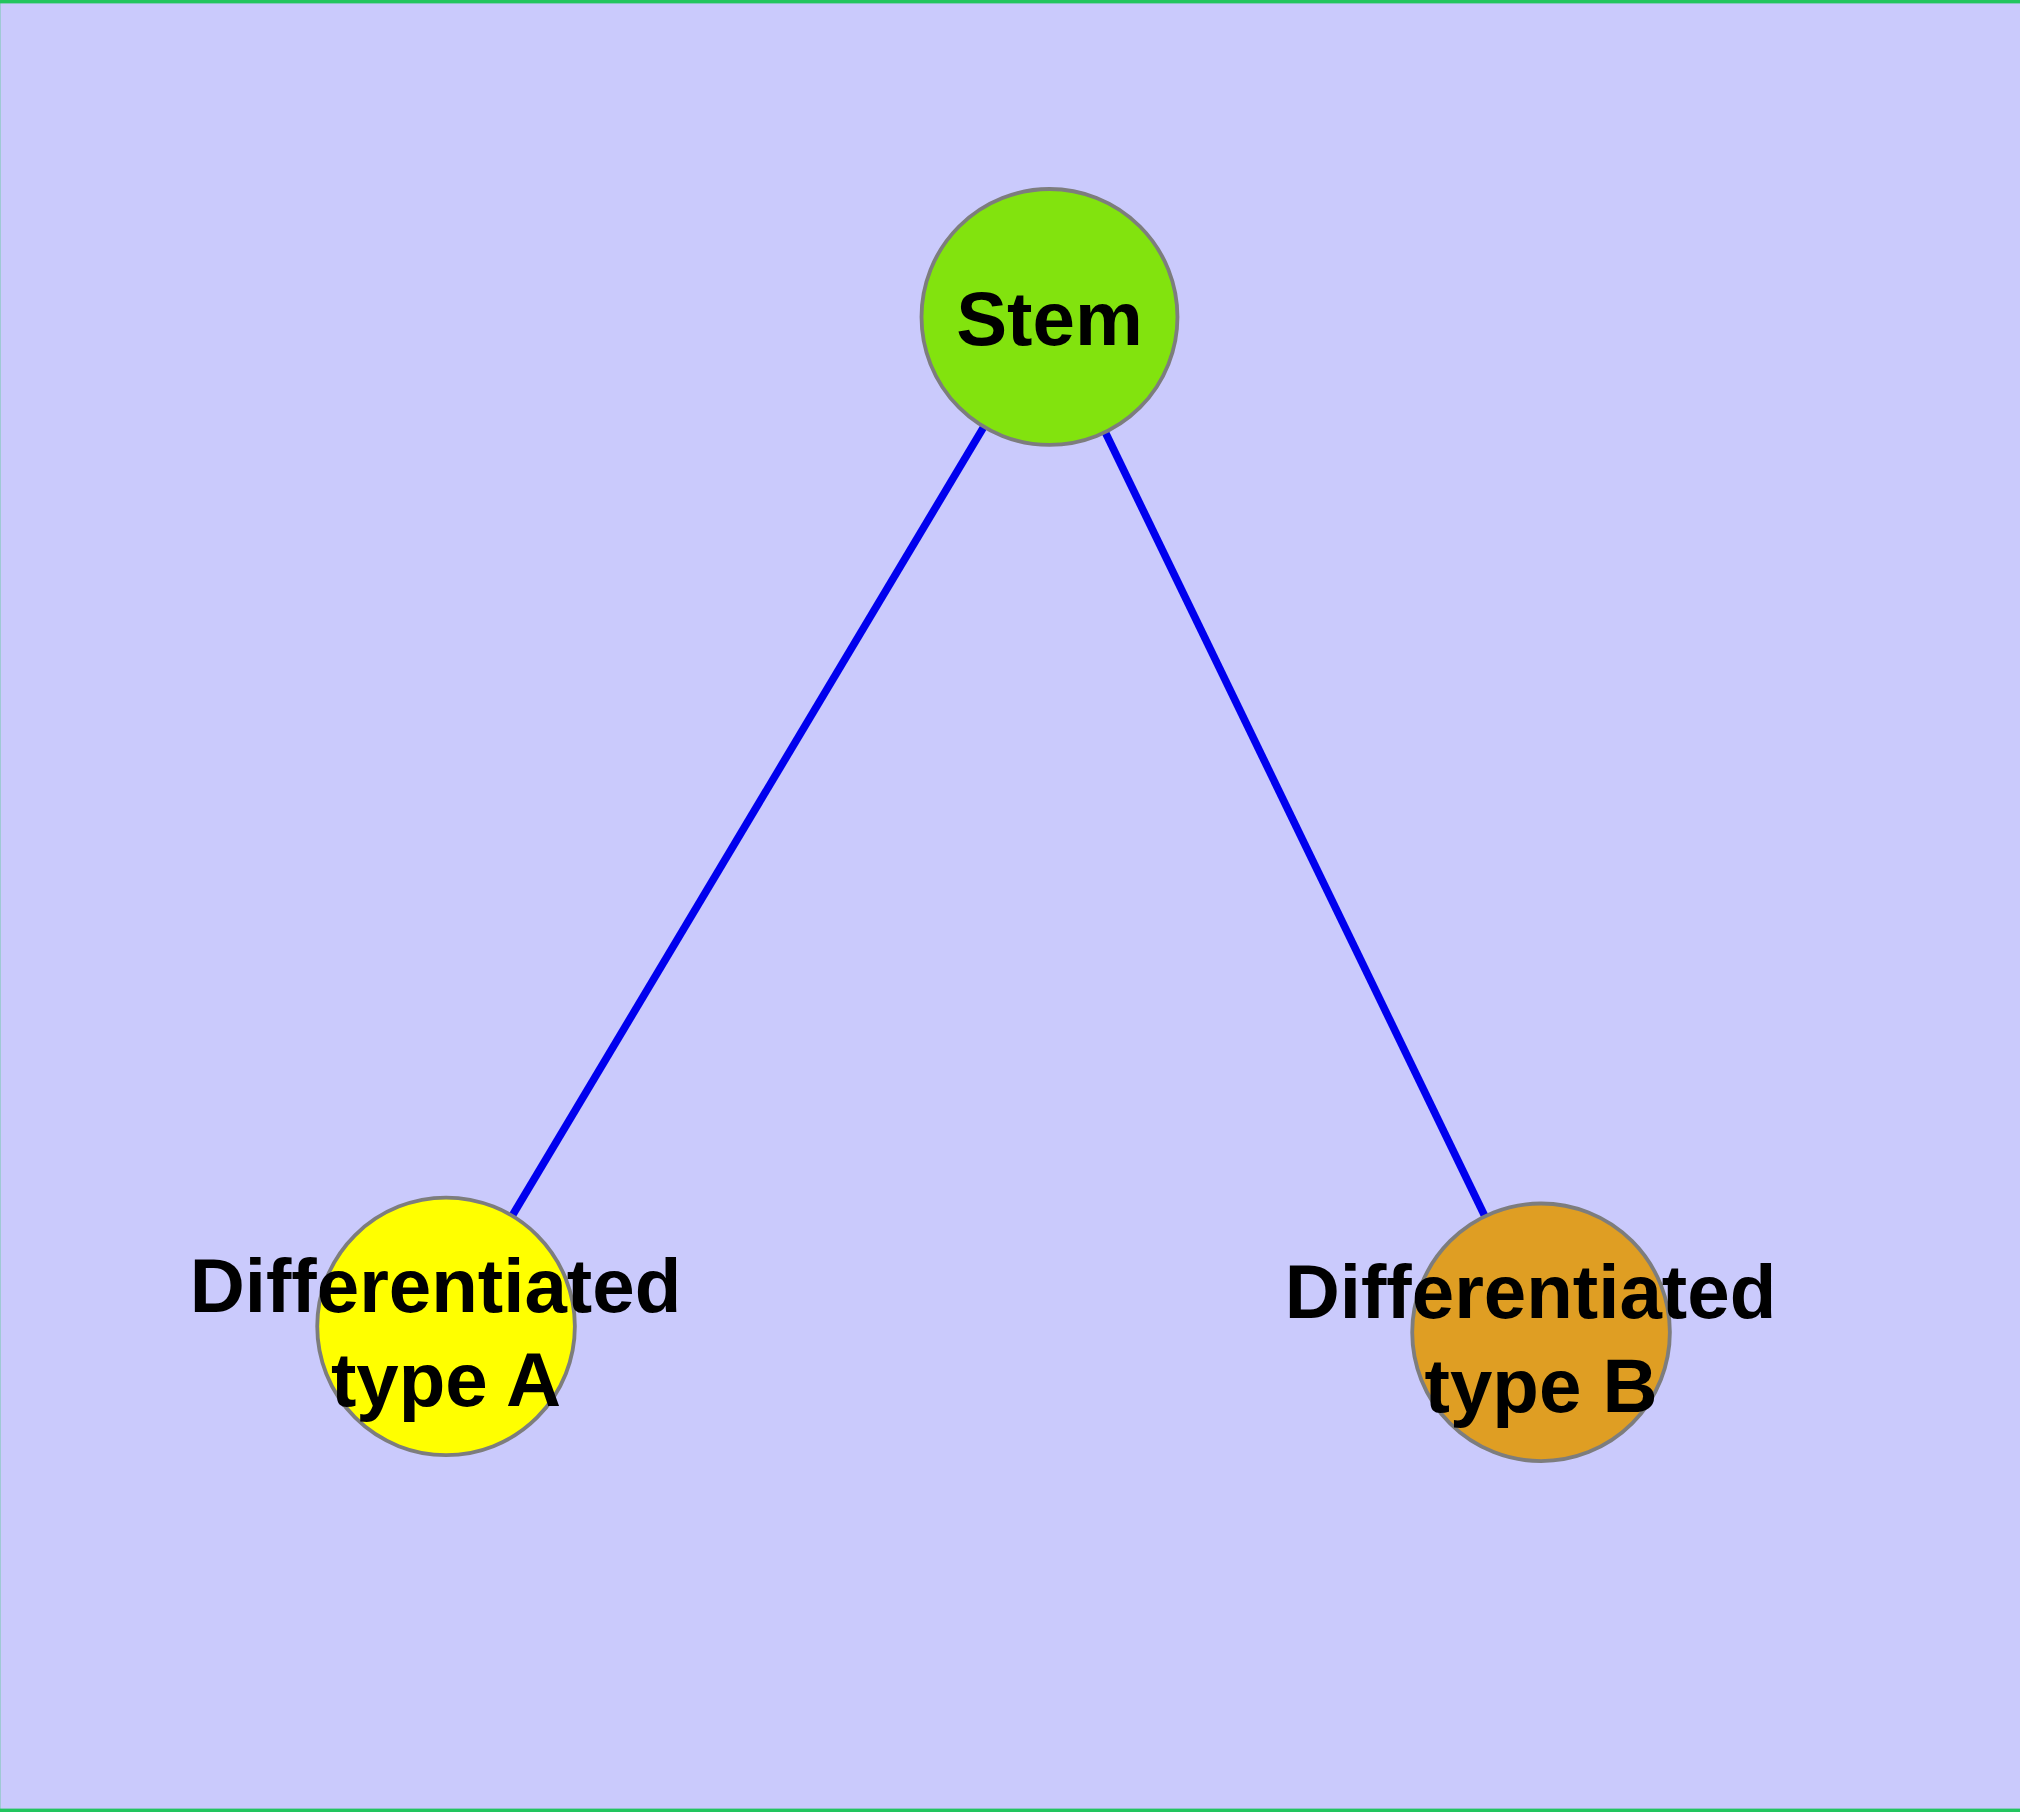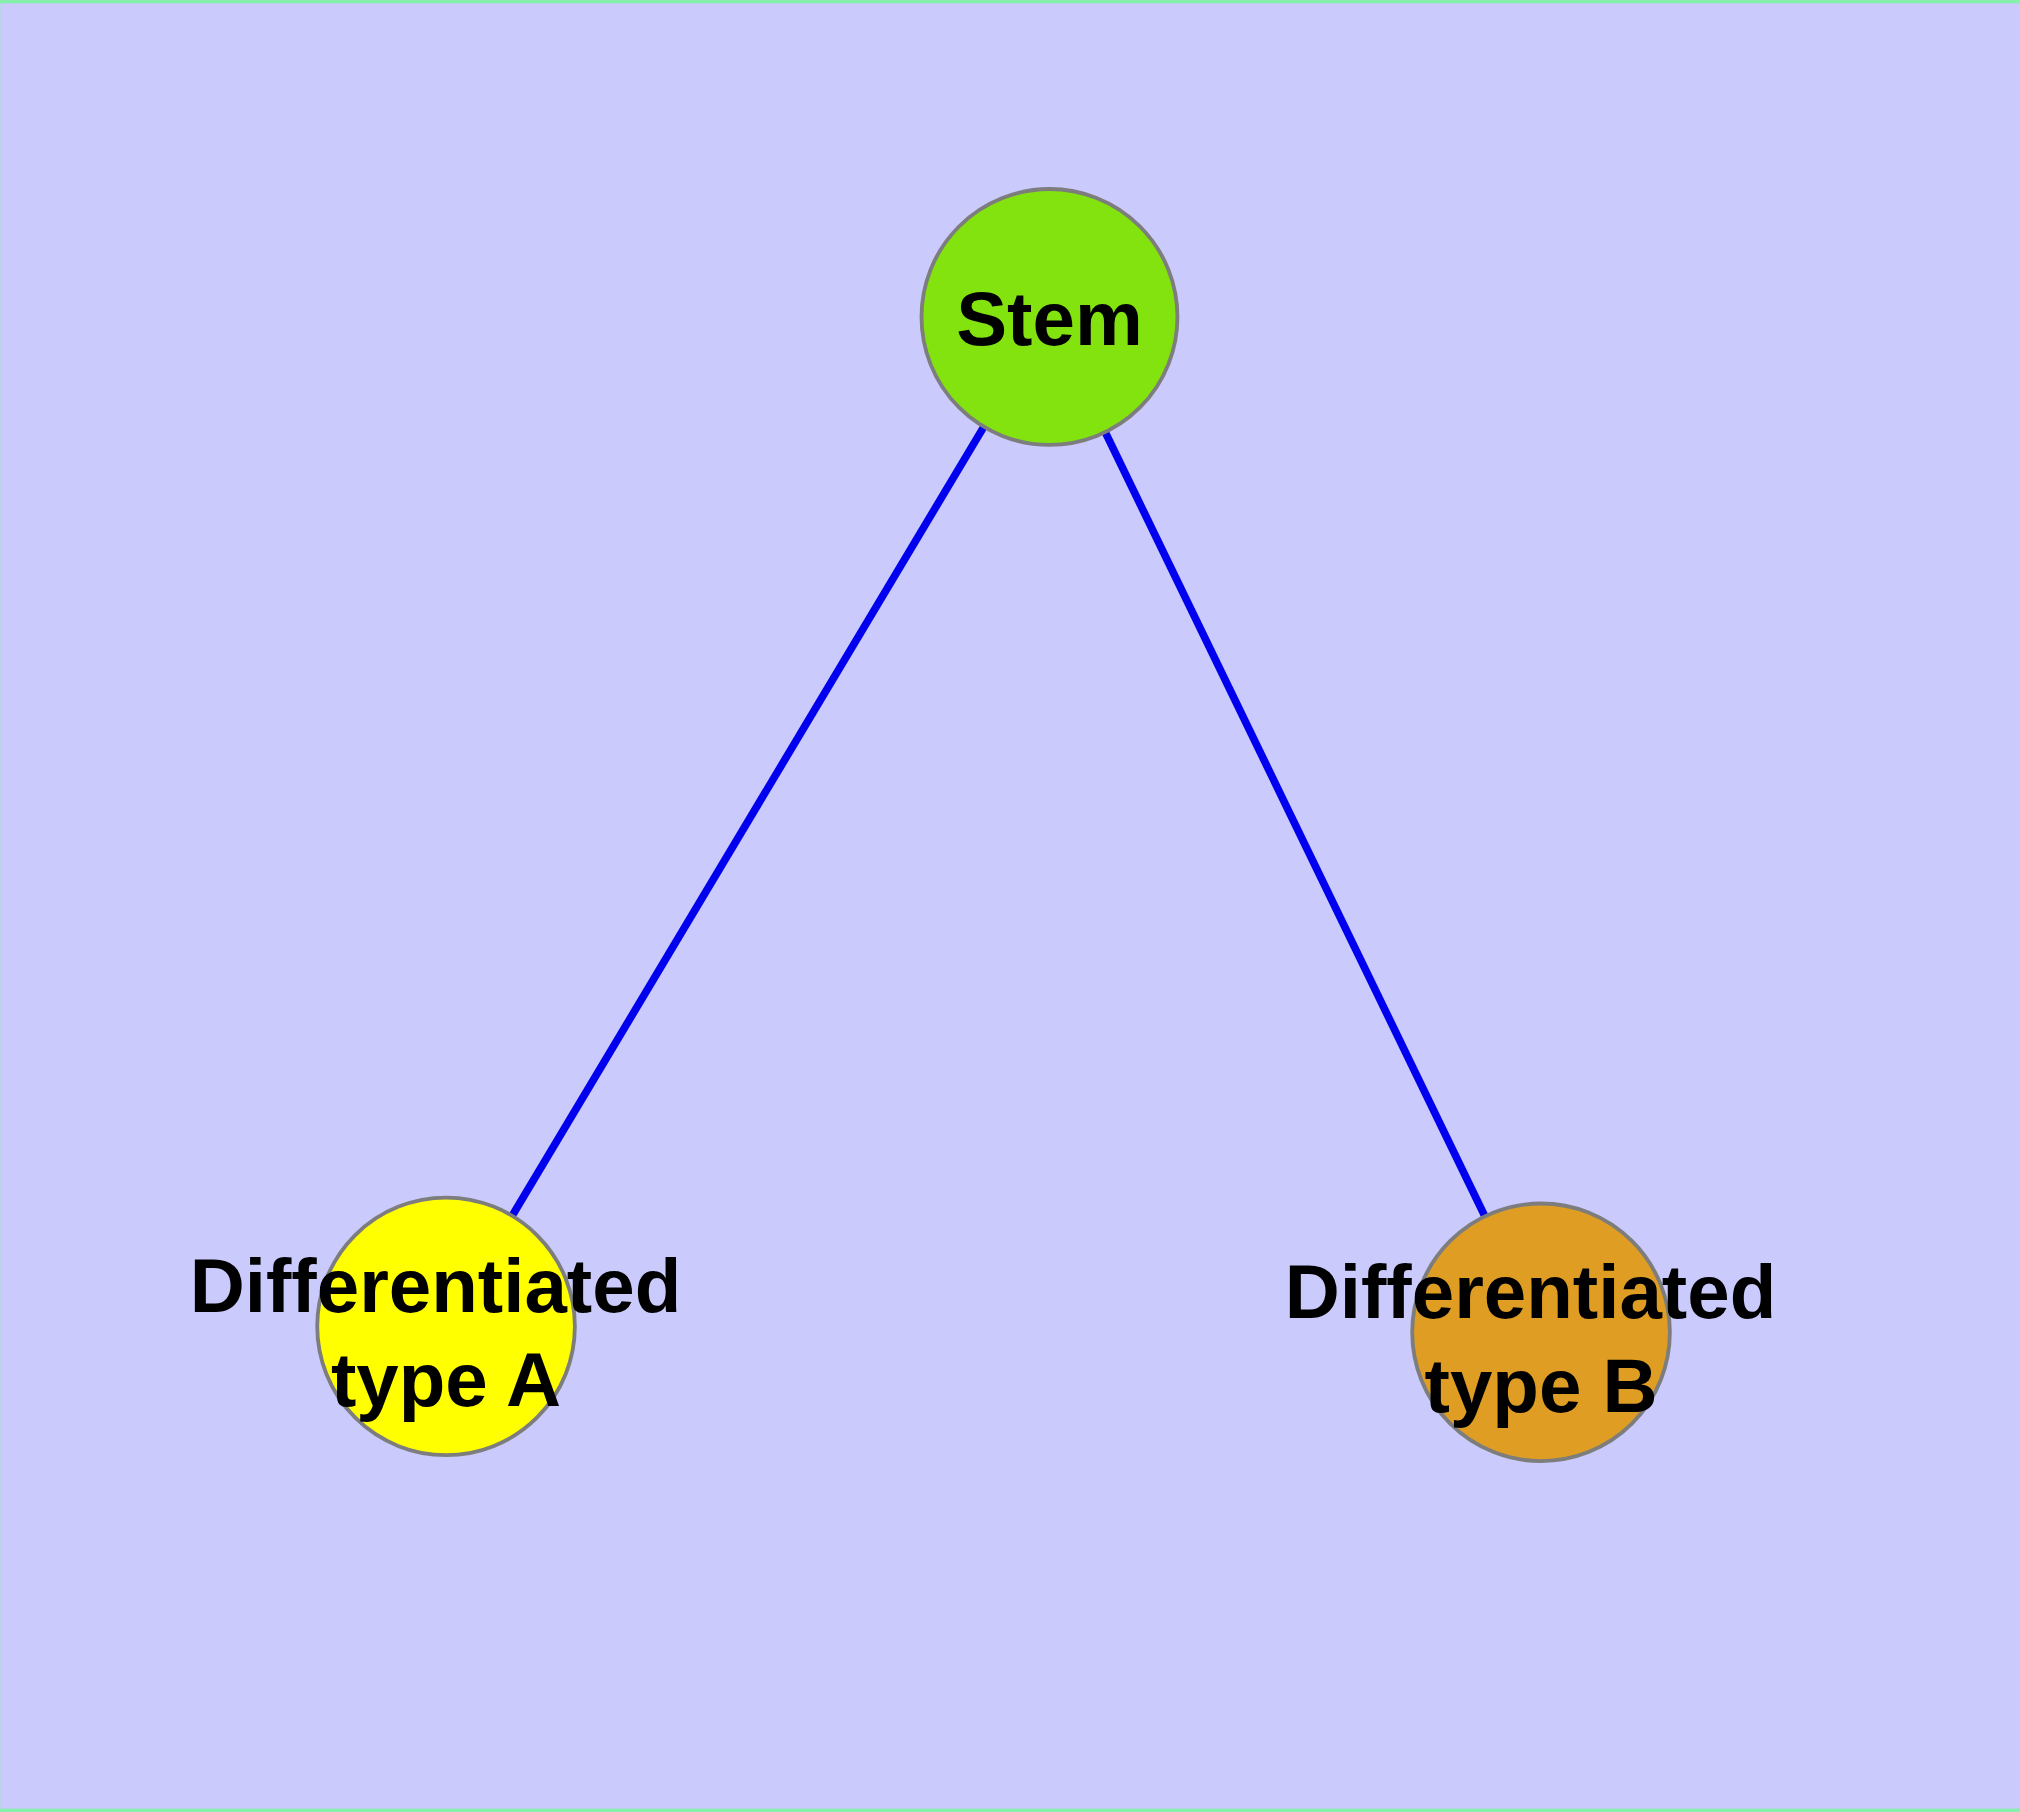--- a/index.html
+++ b/index.html
@@ -4,21 +4,21 @@
 <style>
   html, body {
     margin: 0;
     padding: 0;
     background: #ffffff;
   }
   .stage {
     position: relative;
     width: 2021px;
     height: 1812px;
-    background: #86efac;
+    background: #22c55e;
     overflow: hidden;
   }
   svg.graph-canvas {
     display: block;
     width: 2021px;
     height: 1812px;
   }
   .edge {
     stroke-width: 9;
     stroke-linecap: butt;

